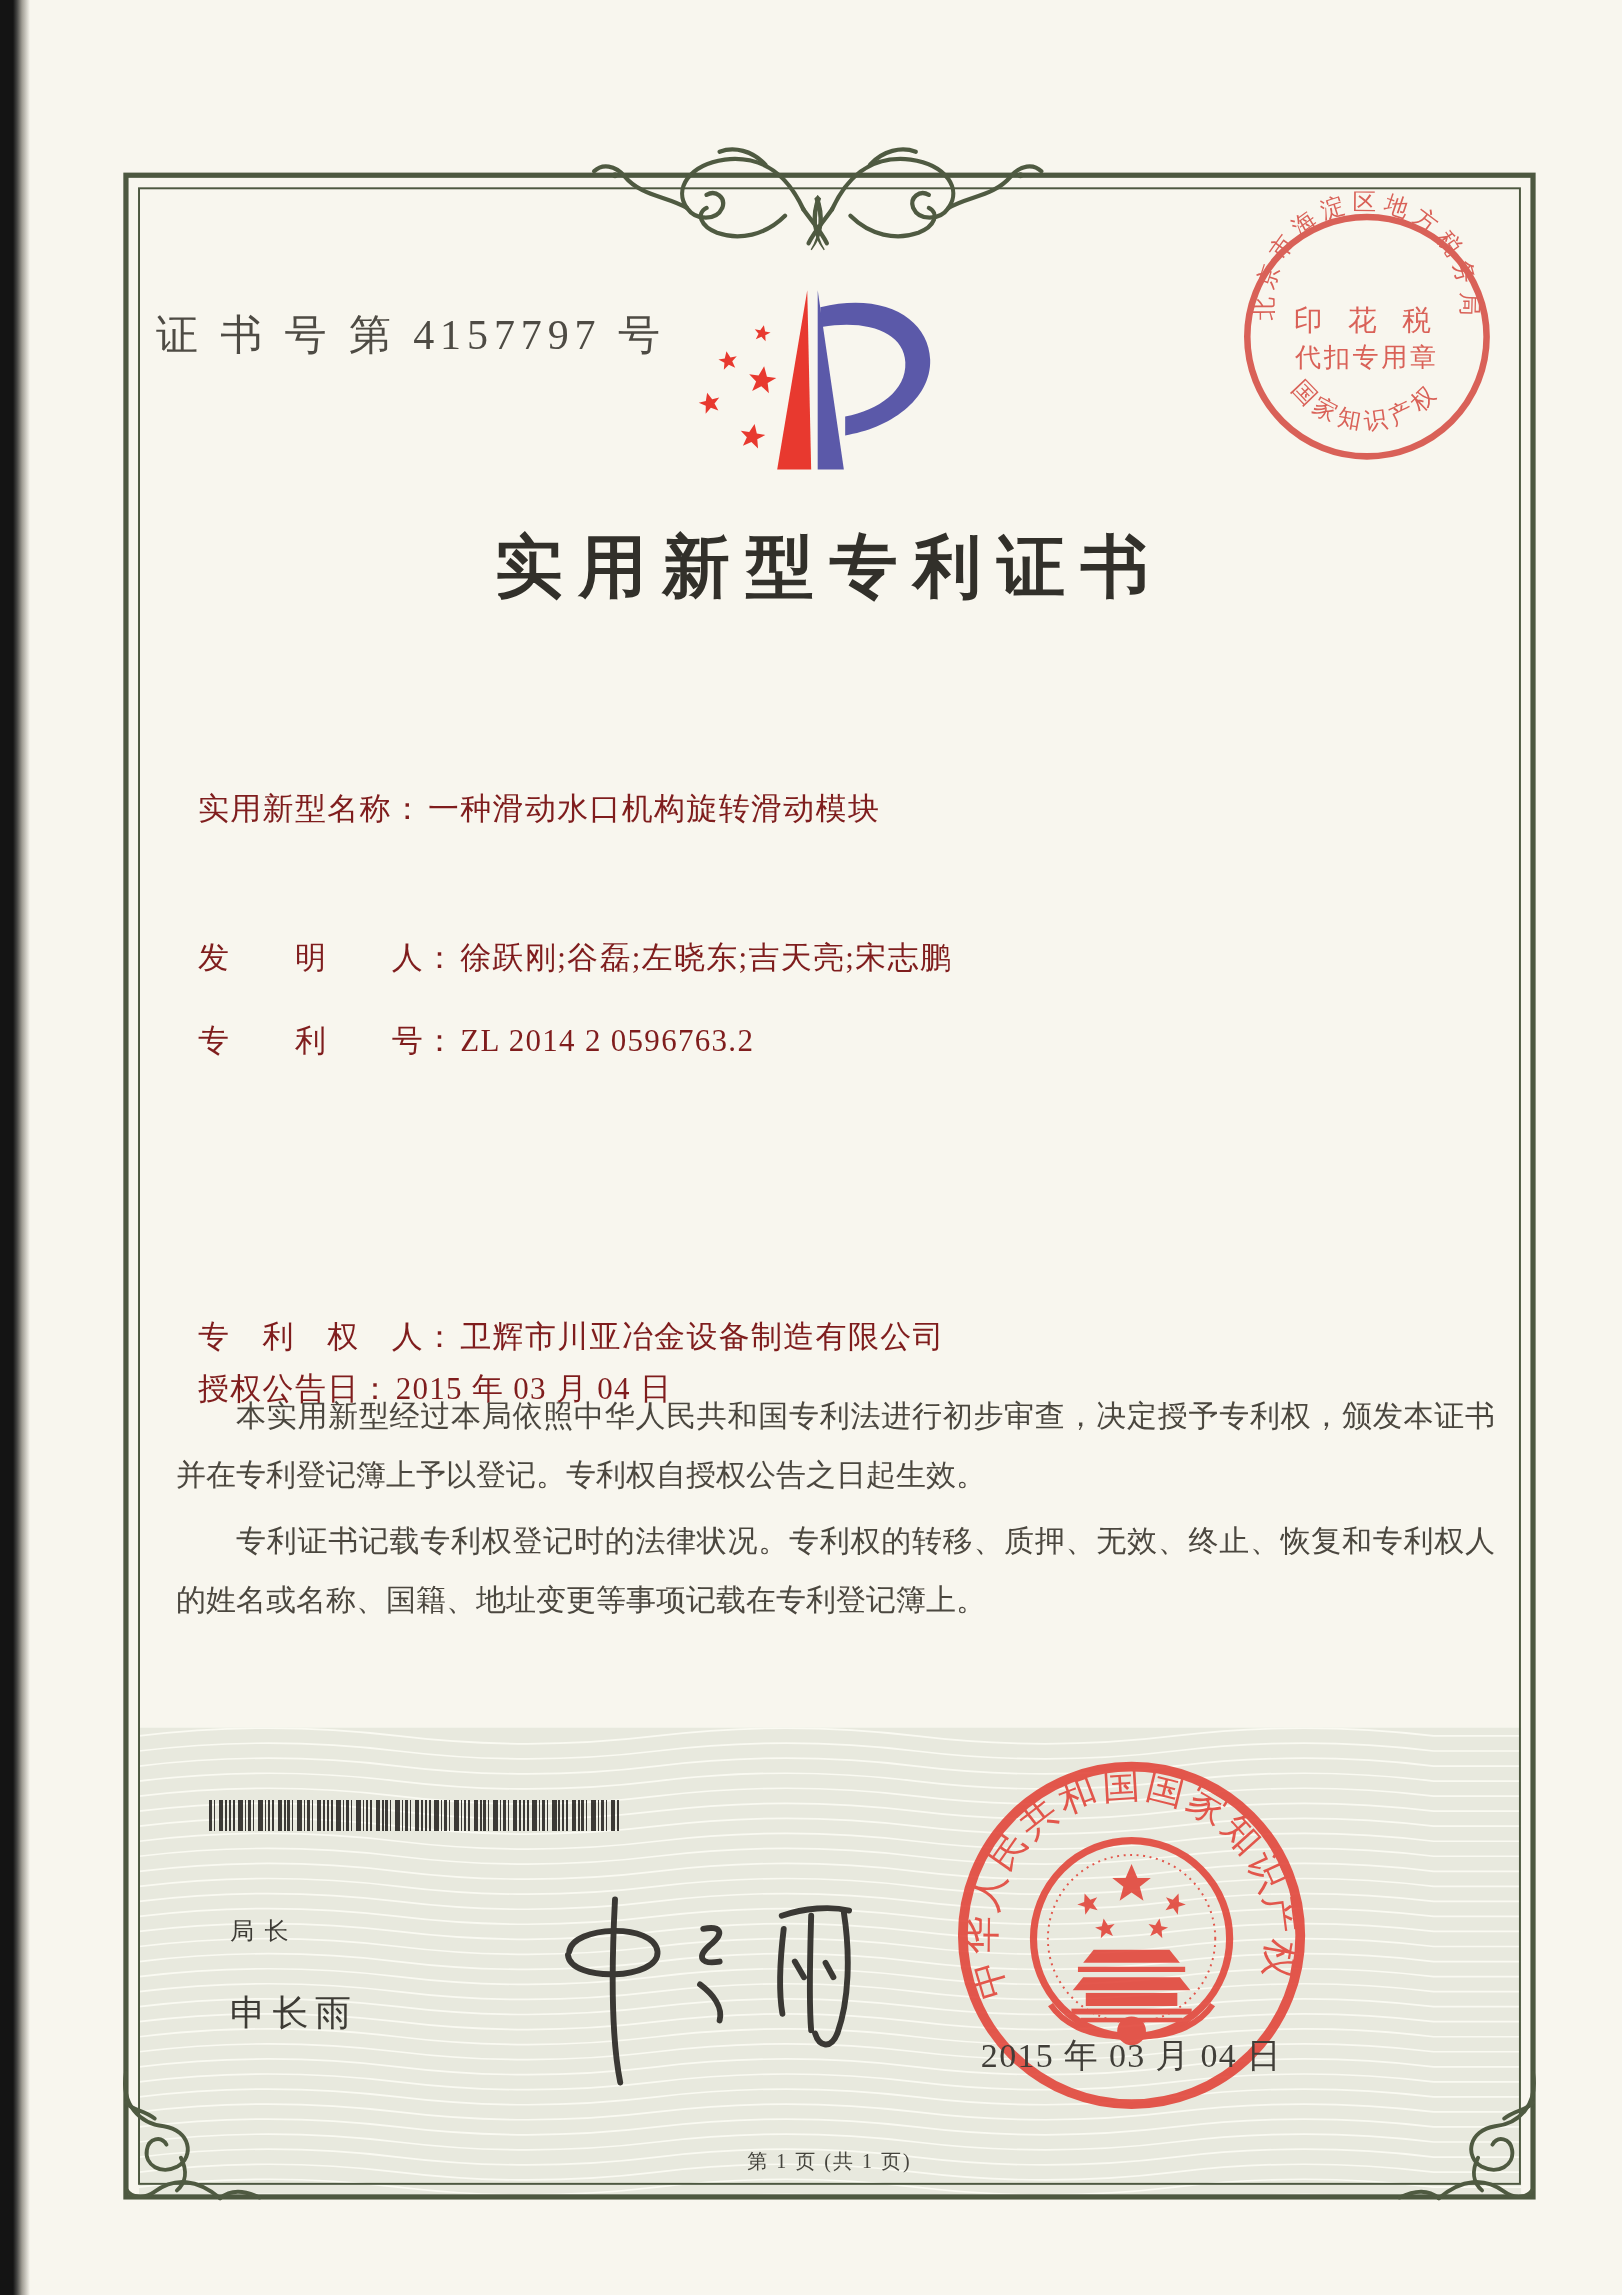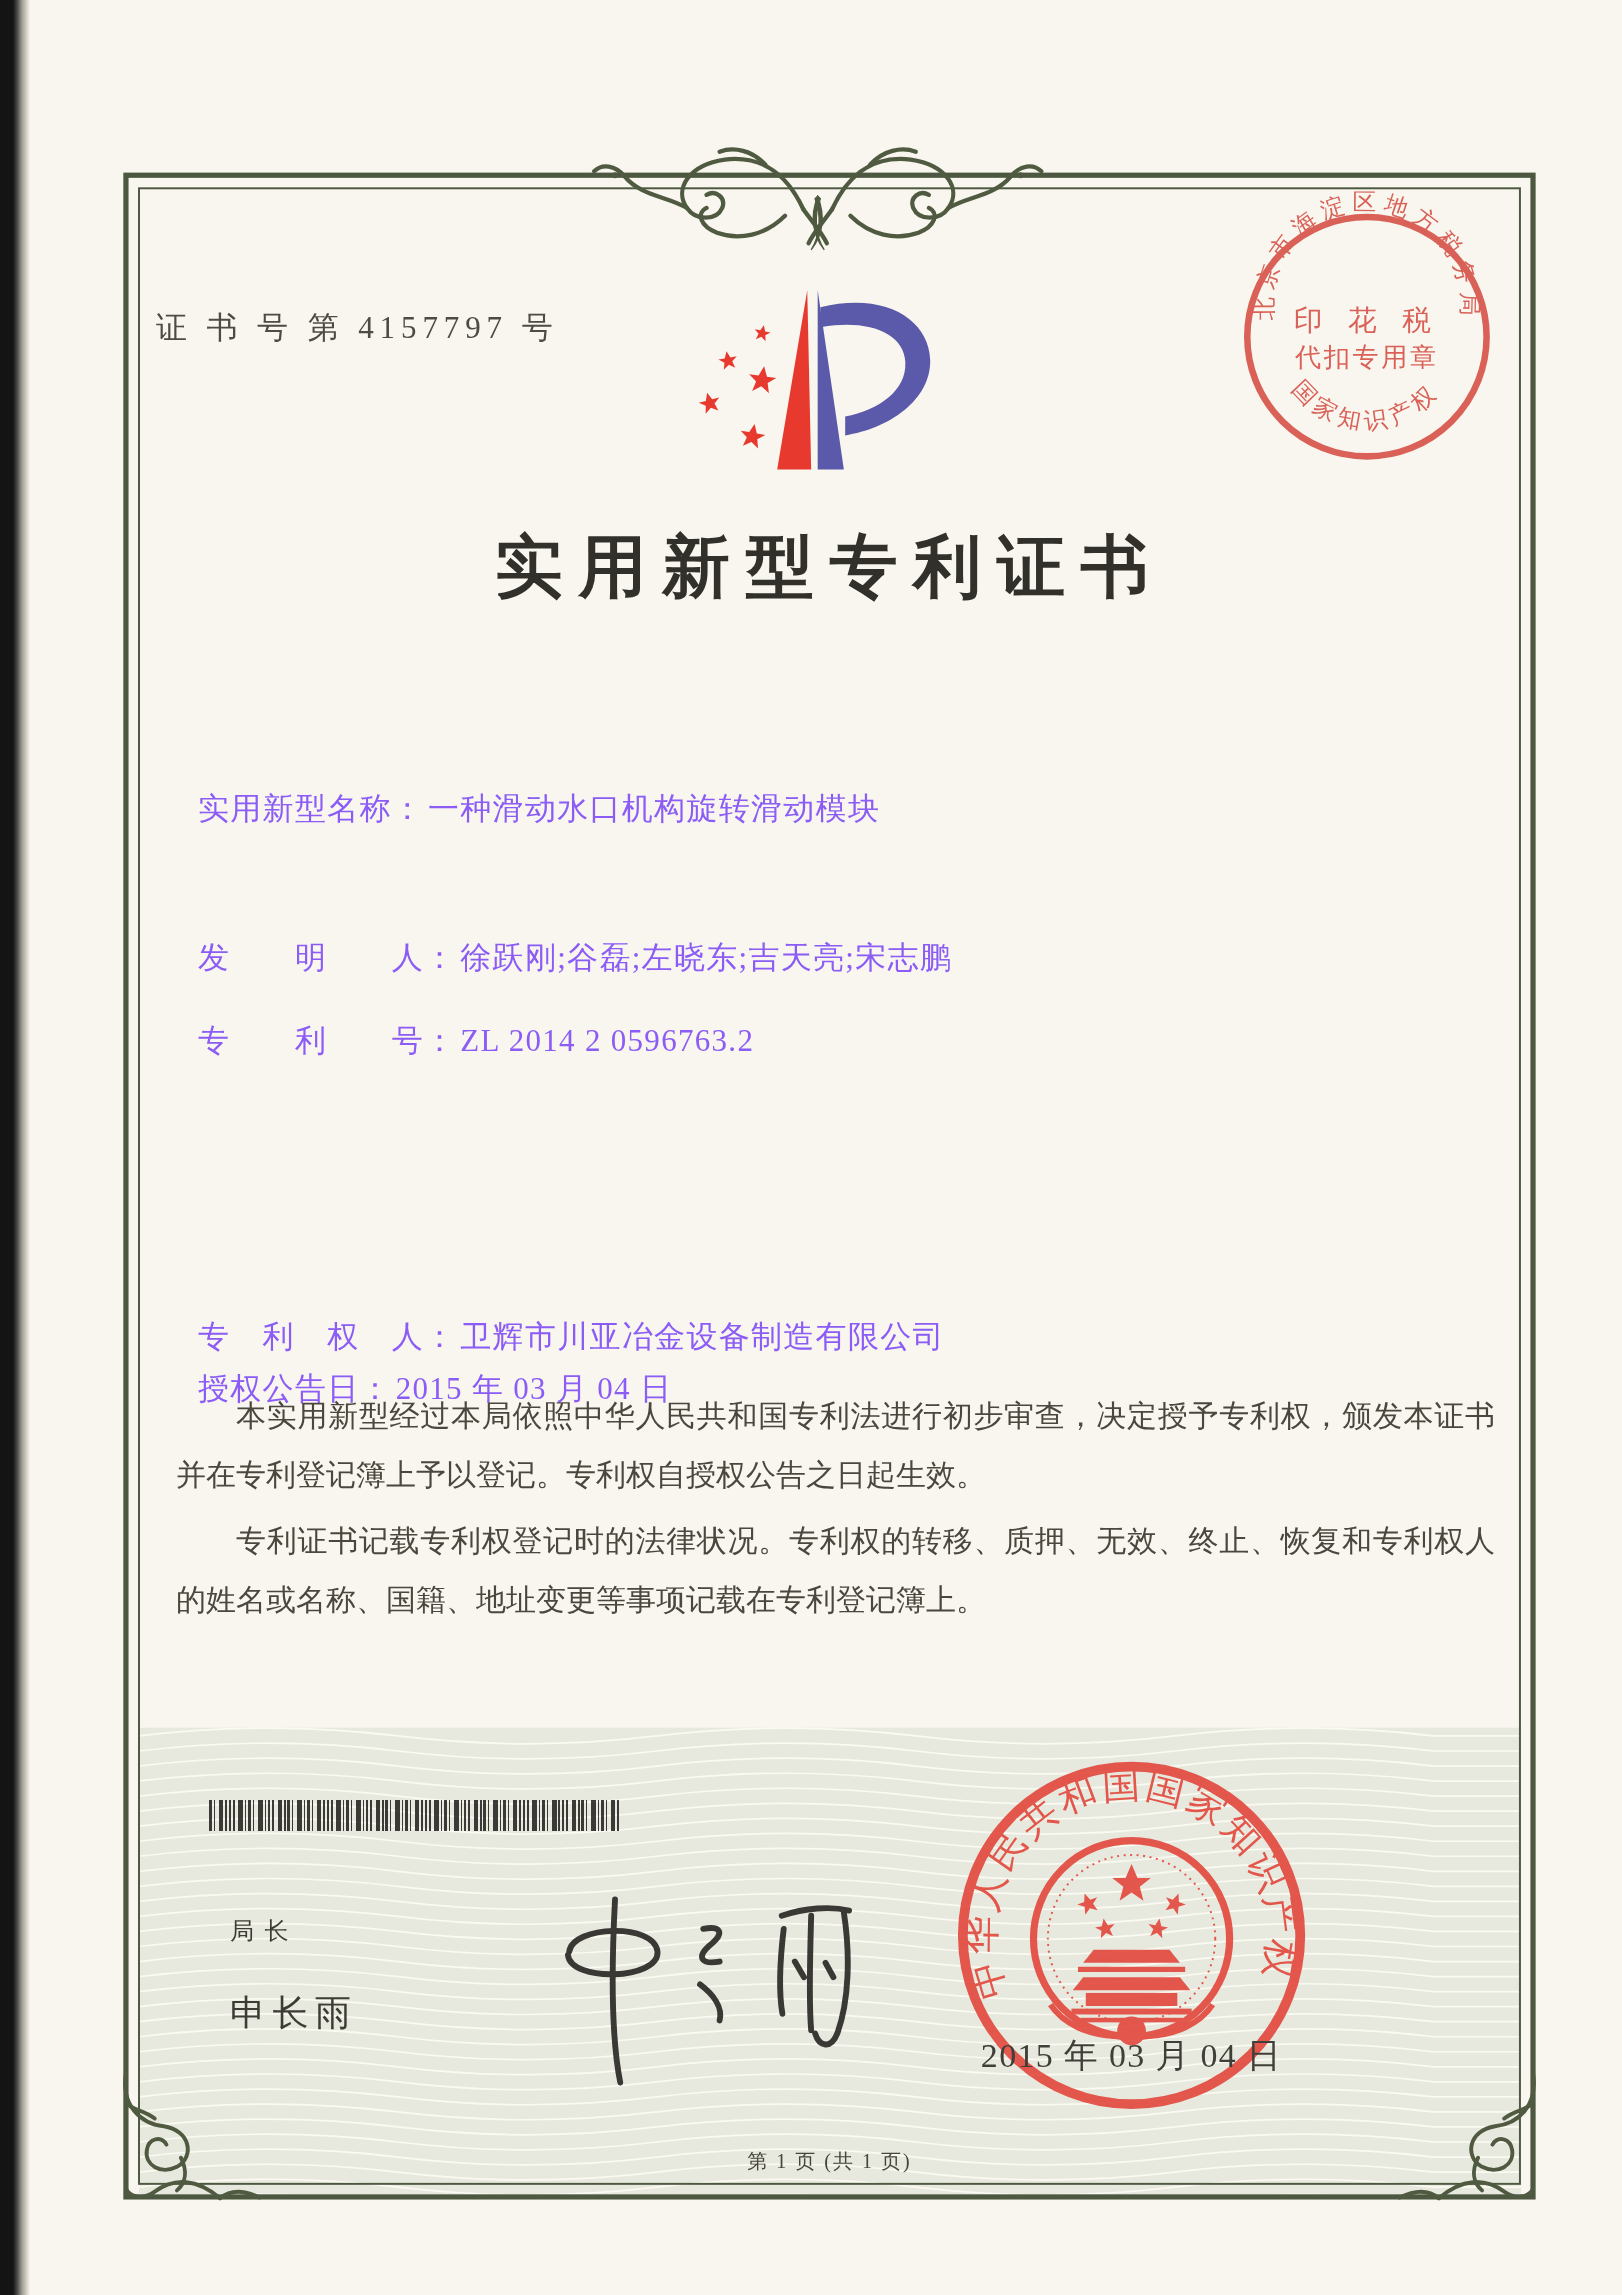--- a/index.html
+++ b/index.html
@@ -2,24 +2,24 @@
 <html style="font-size:10.5px"><head>
 <meta charset="utf-8">
 <style>
   html,body{margin:0;padding:0;background:#dddbd4;}
   .page{position:relative;width:1623px;height:2295px;background:#f8f6ee;overflow:hidden;
         font-family:"Liberation Serif","DejaVu Serif",serif;}
   .scan-edge{position:absolute;left:0;top:0;bottom:0;width:30px;z-index:5;
         background:linear-gradient(90deg,#141414 0px,#141414 13px,#474745 17px,#a09d94 22px,rgba(160,157,148,0) 30px);}
   svg.art{position:absolute;left:0;top:0;z-index:1;}
   .txt{position:absolute;z-index:3;}
-  #certno{left:156px;top:307px;font-size:31px;letter-spacing:5.9px;color:#4e4b44;white-space:pre;}
+  #certno{left:156px;top:307px;font-size:42px;letter-spacing:5.9px;color:#4e4b44;white-space:pre;}
   #title{left:126px;width:1407px;top:522px;text-align:center;font-size:68px;letter-spacing:15.7px;
          color:#32302a;font-weight:bold;}
-  .frow{position:absolute;left:167px;font-size:31px;color:#8b5cf6;white-space:pre;z-index:3;}
+  .frow{position:absolute;left:167px;font-size:31px;color:#7f1d1d;white-space:pre;z-index:3;}
   .frow .lab{letter-spacing:1.3px;}
   .frow .val{letter-spacing:1.3px;margin-left:3.9px;}
   #f0{top:752px;} #f1{top:901px;text-align:right;} #f2{top:984px;} #f3{top:1100px;} #f4{top:1280px;} #f5{top:1332px;}
   #paras{position:absolute;left:169px;top:1379px;width:1333px;font-size:30px;line-height:59px;
          color:#4b473f;text-align:justify;z-index:3;}
   #paras p{margin:7px;text-indent:2em;}
   #barcode{position:absolute;left:209px;top:1800px;width:411px;height:31px;z-index:3;opacity:.88;
     background:repeating-linear-gradient(90deg,#24221f 0px,#24221f 2.6px,rgba(0,0,0,0) 2.6px,rgba(0,0,0,0) 4.6px,
      #24221f 4.6px,#24221f 5.9px,rgba(0,0,0,0) 5.9px,rgba(0,0,0,0) 9.8px,#24221f 9.8px,#24221f 14.4px,
      rgba(0,0,0,0) 14.4px,rgba(0,0,0,0) 16.3px,#24221f 16.3px,#24221f 17.7px,rgba(0,0,0,0) 17.7px,rgba(0,0,0,0) 19.6px);}

